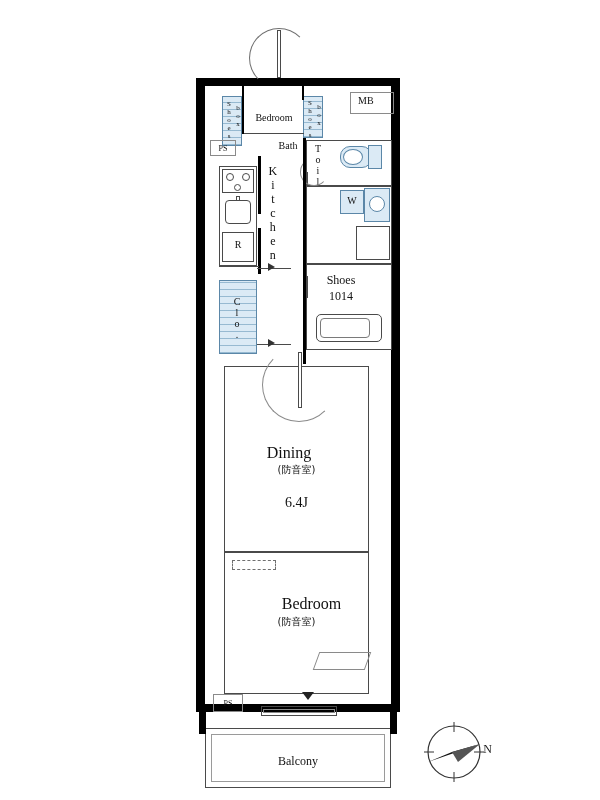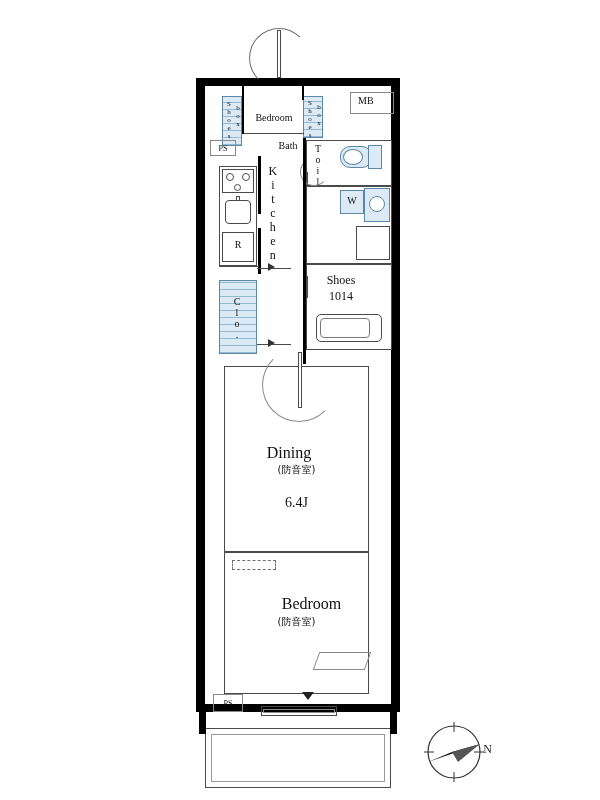--- a/index.html
+++ b/index.html
@@ -130,20 +130,21 @@
 
   <div class="wall" style="left:196px; top:78px; width:9px; height:634px;"></div>
   <div class="wall" style="left:391px; top:78px; width:9px; height:634px;"></div>
   <div class="wall" style="left:196px; top:78px; width:204px; height:8px;"></div>
   <div class="wall" style="left:196px; top:704px; width:204px; height:8px;"></div>
 
   <div class="thin" style="left:205px; top:728px; width:186px; height:60px; border:1px solid #4a4a4a;"></div>
   <div class="thin" style="left:211px; top:734px; width:174px; height:48px; border:1px solid #9a9a9a;"></div>
   <div class="wall" style="left:199px; top:712px; width:7px; height:22px;"></div>
   <div class="wall" style="left:390px; top:712px; width:7px; height:22px;"></div>
+  <div class="lbl md" style="left:205px; top:755px; width:186px;">Balcony</div>
 
   <div class="thin" style="left:261px; top:706px; width:76px; height:10px; border:1px solid #4a4a4a;"></div>
   <div class="thin" style="left:263px; top:709px; width:72px; height:4px; border:1px solid #8a8a8a;"></div>
 
   <div class="thin" style="left:213px; top:694px; width:30px; height:18px;"></div>
   <div class="lbl tiny" style="left:213px; top:699px; width:30px;">PS</div>
 
   <div class="arc" style="left:249px; top:28px; width:60px; height:60px; border-color:#6f6f6f; border-right-color:transparent; border-bottom-color:transparent; transform:rotate(0deg);"></div>
   <div class="thin" style="left:277px; top:30px; width:4px; height:48px; border:1px solid #4a4a4a; background:#fff;"></div>
   <div class="wall" style="left:249px; top:78px; width:3px; height:8px;"></div>

